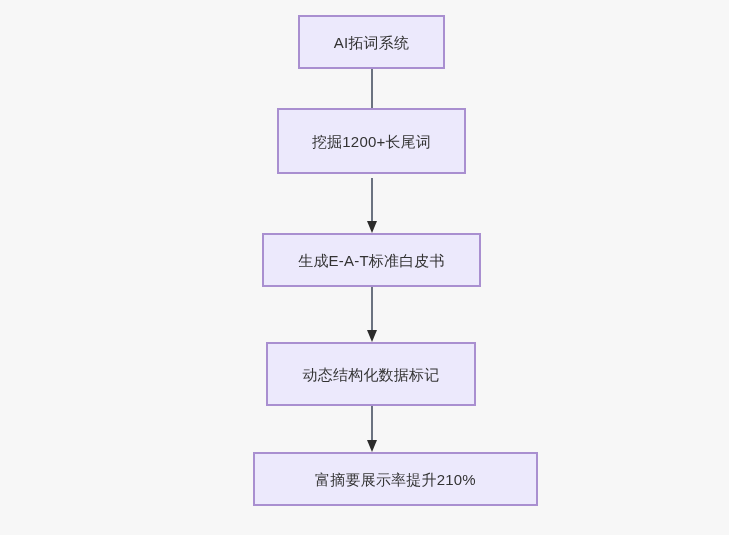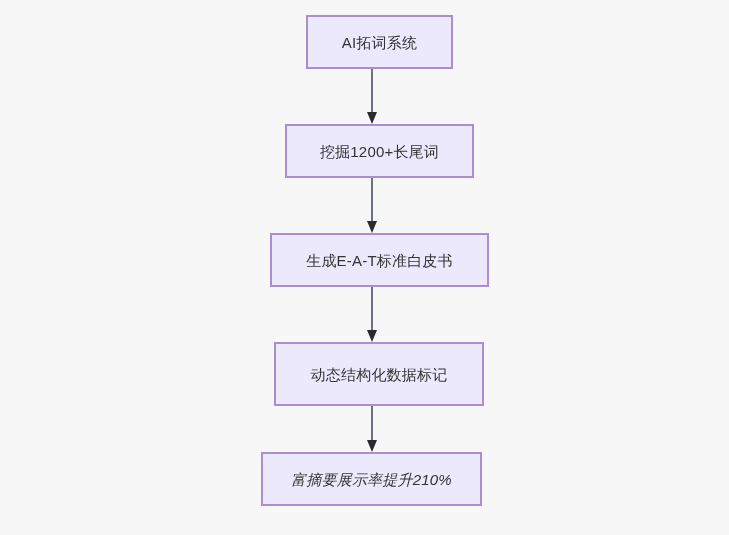--- a/index.html
+++ b/index.html
@@ -24,21 +24,20 @@
     background: #ece9fc;
     border: 2px solid #a98fd0;
     display: flex;
     align-items: center;
     justify-content: center;
     color: #333333;
     font-size: 15px;
     line-height: 1;
     letter-spacing: 0.2px;
     white-space: nowrap;
-    margin-left: 8px;
   }
   .node-label {
     display: block;
   }
   .edge {
     position: absolute;
   }
   .edge svg {
     display: block;
     overflow: visible;
@@ -74,29 +73,29 @@
     <svg width="12" height="56" viewBox="0 0 12 56">
       <line x1="6" y1="0" x2="6" y2="46" stroke="#6b7280" stroke-width="2"></line>
       <polygon points="6,56 1,44 11,44" fill="#2b2b2b"></polygon>
     </svg>
   </div>
 
   <div class="node" style="left:298px; top:15px; width:147px; height:54px;">
     <span class="node-label">AI拓词系统</span>
   </div>
 
-  <div class="node" style="left:277px; top:124px; width:189px; height:54px;">
+  <div class="node" style="left:277px; top:108px; width:189px; height:66px;">
     <span class="node-label">挖掘1200+长尾词</span>
   </div>
 
   <div class="node" style="left:262px; top:233px; width:219px; height:54px;">
     <span class="node-label">生成E-A-T标准白皮书</span>
   </div>
 
   <div class="node" style="left:266px; top:342px; width:210px; height:64px;">
     <span class="node-label">动态结构化数据标记</span>
   </div>
 
-  <div class="node" style="left:253px; top:452px; width:221px; height:54px;font-style:italic;">
+  <div class="node" style="left:253px; top:452px; width:285px; height:54px;">
     <span class="node-label">富摘要展示率提升210%</span>
   </div>
 
 </div>
 
 </body></html>

